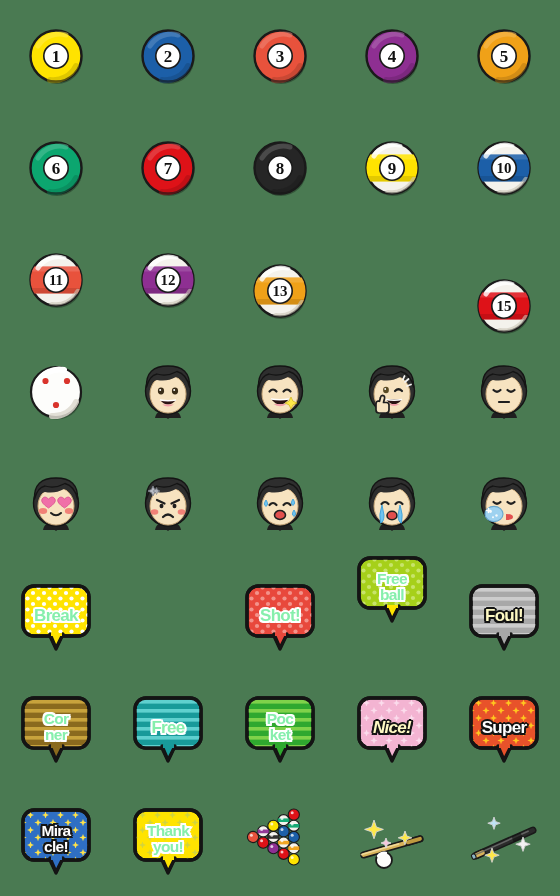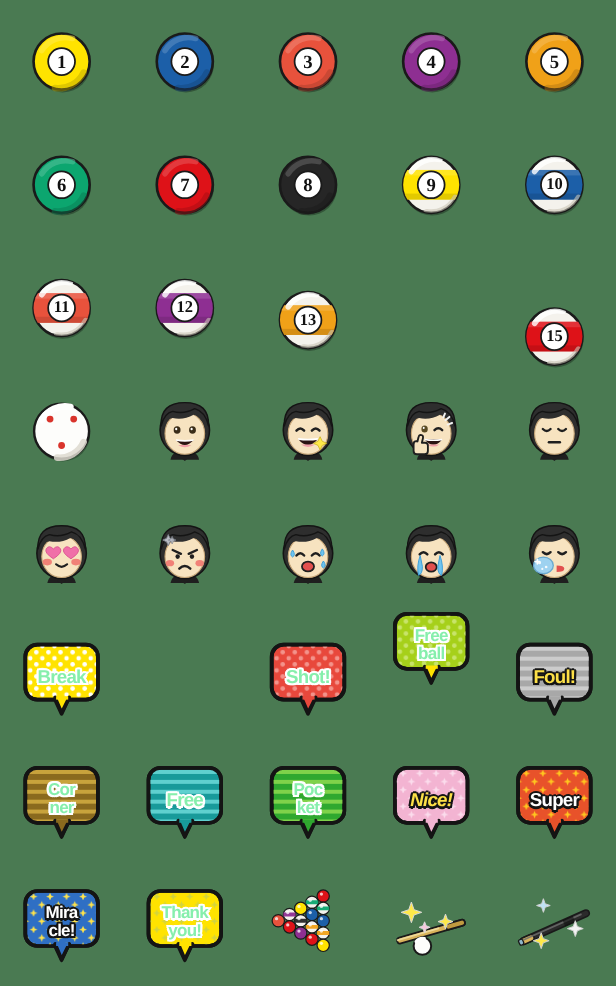--- a/index.html
+++ b/index.html
@@ -48,21 +48,21 @@
   .bub-text.two { font-size: 15.5px; line-height: 15.5px; transform: translateY(-55%); }
   .t-black {
     color: #86efac;
     -webkit-text-stroke: 3px #ffffff;
     paint-order: stroke fill;
     text-shadow:
       2px 0 0 #fff, -2px 0 0 #fff, 0 2px 0 #fff, 0 -2px 0 #fff,
       1.6px 1.6px 0 #fff, -1.6px 1.6px 0 #fff, 1.6px -1.6px 0 #fff, -1.6px -1.6px 0 #fff;
   }
   .t-yellow {
-    color: #fde047;
+    color: #fef9c3;
     text-shadow:
       2px 0 0 #141414, -2px 0 0 #141414, 0 2px 0 #141414, 0 -2px 0 #141414,
       1.6px 1.6px 0 #141414, -1.6px 1.6px 0 #141414, 1.6px -1.6px 0 #141414, -1.6px -1.6px 0 #141414;
   }
   .t-white {
     color: #ffffff;
     text-shadow:
       2px 0 0 #141414, -2px 0 0 #141414, 0 2px 0 #141414, 0 -2px 0 #141414,
       1.6px 1.6px 0 #141414, -1.6px 1.6px 0 #141414, 1.6px -1.6px 0 #141414, -1.6px -1.6px 0 #141414;
   }

